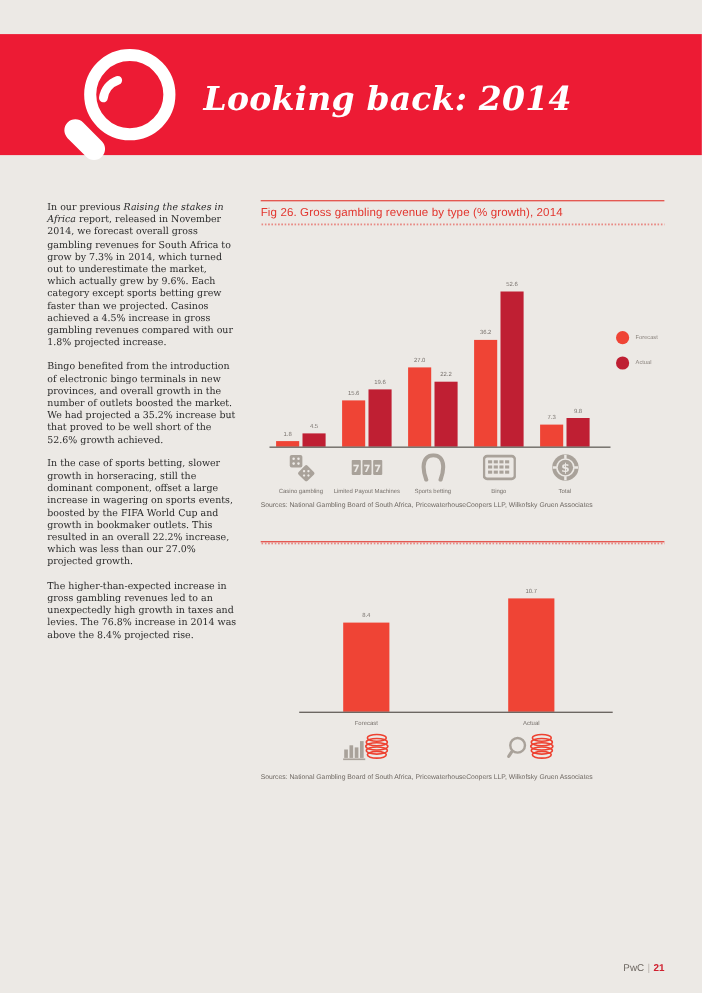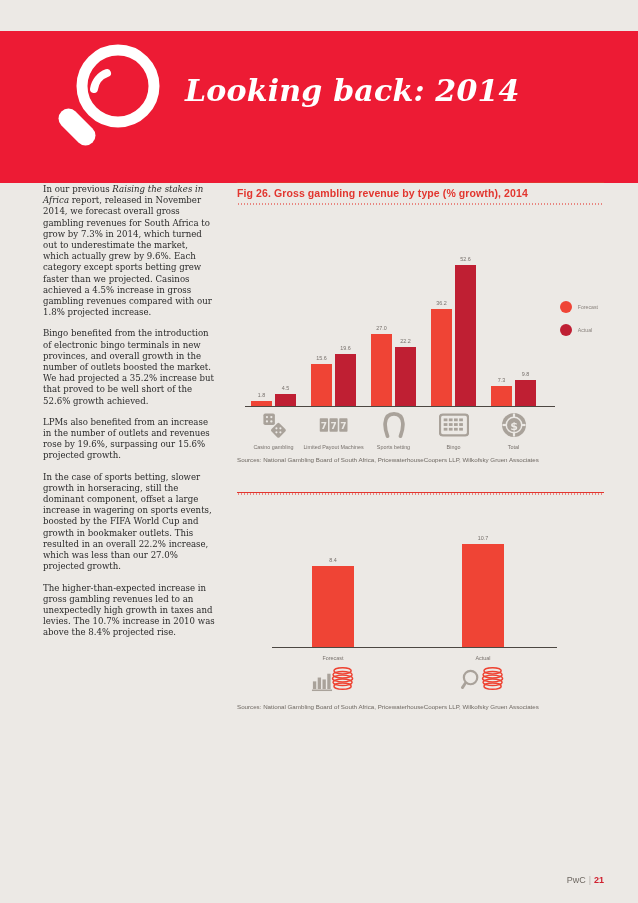--- a/index.html
+++ b/index.html
@@ -5,21 +5,21 @@
   html,body{margin:0;padding:0;}
   body{
     width:638px;height:903px;
     background:#ece9e5;
     font-family:"Liberation Sans", sans-serif;
     overflow:hidden;
     position:relative;
   }
   
   .header-band{
-    position:absolute;left:0;top:31px;width:638px;height:152px;
+    position:absolute;left:0;top:31px;width:638px;height:110px;
     background:#ed1b34;
   }
   .magnifier{
     position:absolute;left:45px;top:8px;width:120px;height:125px;
   }
   .page-title{
     position:absolute;left:185px;top:42px;
     font-family:"DejaVu Serif", serif;
     font-style:italic;font-weight:bold;
     font-size:30px;color:#ffffff;letter-spacing:0.2px;
@@ -33,21 +33,21 @@
     color:#2b2b2b;text-align:left;
   }
   .text-col p{margin:0 0 10px 0;}
   .text-col i{font-style:italic;}
   
   .fig{position:absolute;left:237px;width:367px;}
   #fig26{top:182px;}
   #fig27{top:492px;}
   .fig-rule-top{height:1px;background:#e2362f;width:100%;}
   .fig-title{
-    font-size:10.5px;font-weight:bold;color:#e2362f;
+    font-size:10.5px;font-weight:normal;color:#e2362f;
     padding:4px 0 4px 0;letter-spacing:0.1px;white-space:nowrap;
   }
   .fig-rule-dot{
     height:2px;width:100%;
     background-image:radial-gradient(circle, #e8857f 0.7px, transparent 0.9px);
     background-size:3px 2px;background-repeat:repeat-x;
   }
   .chart-area{position:relative;width:367px;}
   #chart26{height:248px;}
   #chart27{height:205px;}
@@ -89,23 +89,22 @@
     <circle cx="73" cy="47" r="36" fill="none" stroke="#ffffff" stroke-width="11"></circle>
     <path d="M62 34 a20 20 0 0 0 -13 16" fill="none" stroke="#ffffff" stroke-width="8" stroke-linecap="round"></path>
     <rect x="10" y="78" width="44" height="20" rx="10" fill="#ffffff" transform="rotate(45 32 88)"></rect>
   </svg>
   <div class="page-title">Looking back: 2014</div>
 </div>
 
 <div class="text-col" id="text-col">
     <p><span>In our previous </span><i>Raising the stakes in Africa</i><span> report, released in November 2014, we forecast overall gross gambling revenues for South Africa to grow by 7.3% in 2014, which turned out to underestimate the market, which actually grew by 9.6%. Each category except sports betting grew faster than we projected. Casinos achieved a 4.5% increase in gross gambling revenues compared with our 1.8% projected increase.</span></p>
     <p><span>Bingo benefited from the introduction of electronic bingo terminals in new provinces, and overall growth in the number of outlets boosted the market. We had projected a 35.2% increase but that proved to be well short of the 52.6% growth achieved.</span></p>
-    <p><span>LPMs also benefited from an increase in the number of outlets and revenues rose by 19.6%, surpassing our 15.6% projected growth.</span></p>
     <p><span>In the case of sports betting, slower growth in horseracing, still the dominant component, offset a large increase in wagering on sports events, boosted by the FIFA World Cup and growth in bookmaker outlets. This resulted in an overall 22.2% increase, which was less than our 27.0% projected growth.</span></p>
-    <p><span>The higher-than-expected increase in gross gambling revenues led to an unexpectedly high growth in taxes and levies. The 10.7% increase in 2010 was above the 8.4% projected rise.</span></p>
+    <p><span>The higher-than-expected increase in gross gambling revenues led to an unexpectedly high growth in taxes and levies. The 76.8% increase in 2014 was above the 8.4% projected rise.</span></p>
   </div>
 
 <div class="fig" id="fig26">
   <div class="fig-rule-top"></div>
   <div class="fig-title">Fig 26. Gross gambling revenue by type (% growth), 2014</div>
   <div class="fig-rule-dot"></div>
 
   <div class="chart-area" id="chart26">
 
     <div class="legend" style="top:96px;">

